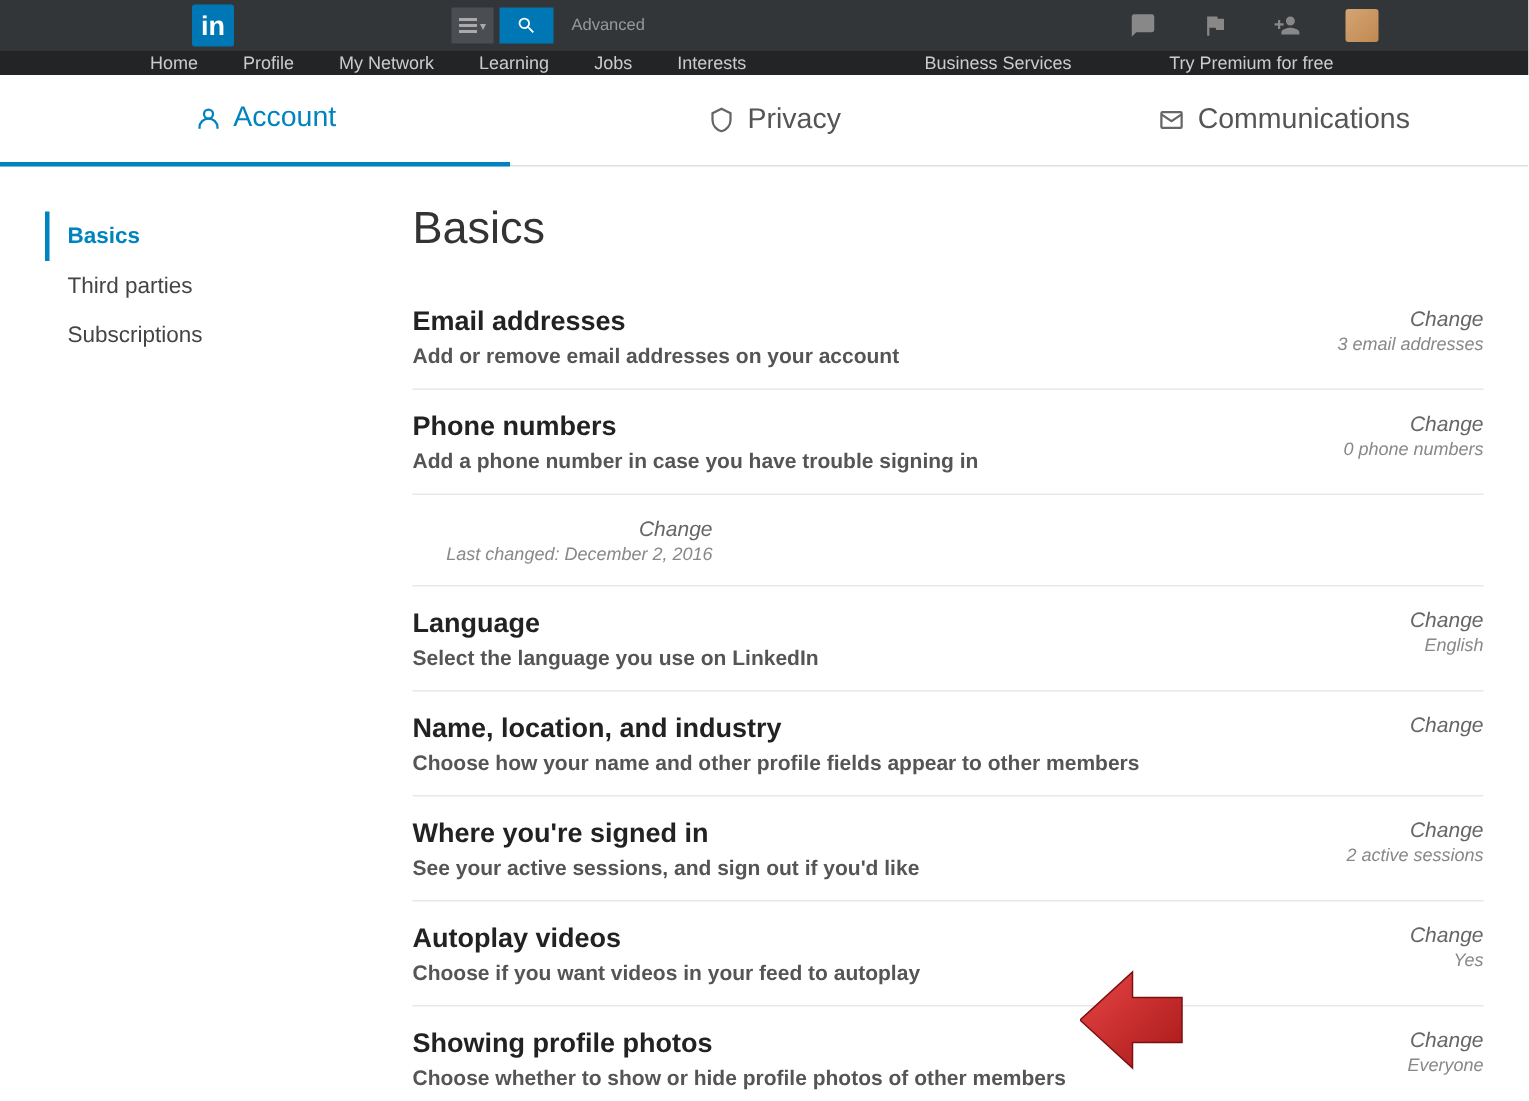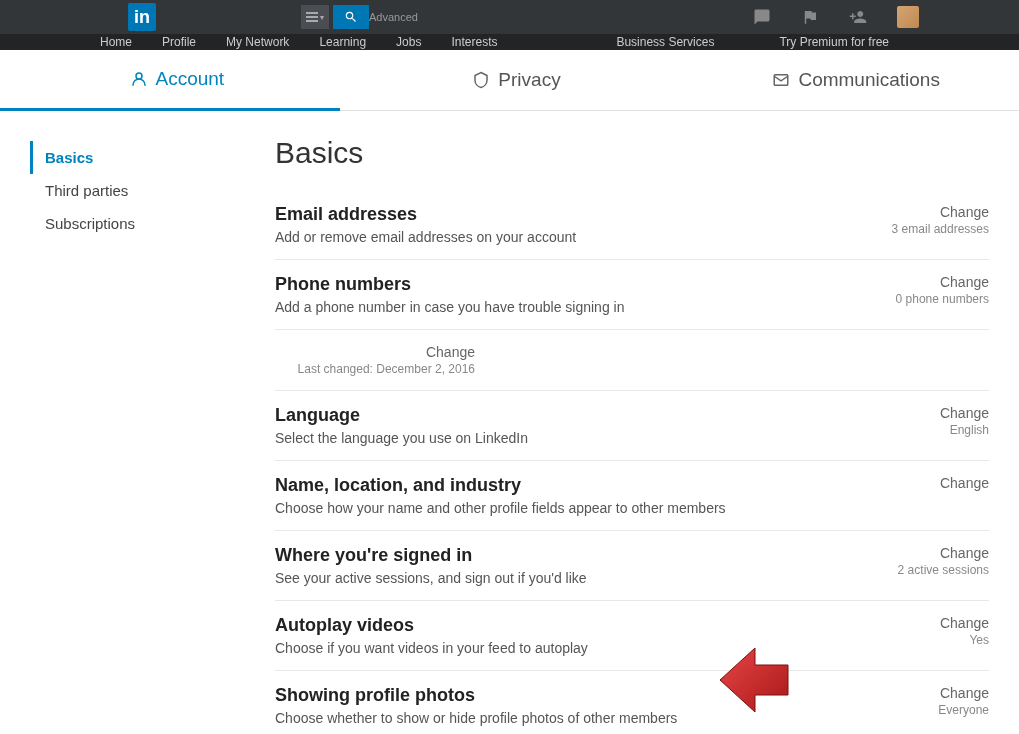--- a/index.html
+++ b/index.html
@@ -8,21 +8,21 @@
 
 .top-header { background: #323639; height: 34px; display: flex; align-items: center; padding: 0 100px; }
 .logo-box { width: 28px; height: 28px; background: #0077b5; color: #fff; font-weight: bold; font-size: 18px; display: flex; align-items: center; justify-content: center; border-radius: 2px; margin-right: 145px; position: relative; margin-left: 28px; }
 .menu-toggle { background: #4a4e52; width: 28px; height: 24px; display: flex; align-items: center; justify-content: center; margin-right: 4px; cursor: pointer; }
 .menu-icon-bars { display: flex; flex-direction: column; gap: 2px; }
 .menu-icon-bars span { width: 12px; height: 2px; background: #aaa; }
 .menu-caret { color: #aaa; font-size: 8px; margin-left: 2px; }
 .search-input { width: 284px; height: 24px; border: none; padding: 0 8px; font-size: 12px; background: #fff; }
 .search-btn { width: 36px; height: 24px; background: #0077b5; border: none; display: flex; align-items: center; justify-content: center; cursor: pointer; }
 .search-icon-svg { width: 14px; height: 14px; fill: #fff; }
-.advanced-link { color: #999; font-size: 11px; cursor: pointer; }
+.advanced-link { color: #999; font-size: 11px; margin-left: 12px; cursor: pointer; }
 .top-right-icons { margin-left: auto; display: flex; gap: 30px; align-items: center; }
 .top-icon { width: 18px; height: 18px; fill: #888; cursor: pointer; }
 .avatar-box { width: 22px; height: 22px; background: linear-gradient(135deg, #d4a574, #c08850); border-radius: 2px; cursor: pointer; }
 
 
 .nav-bar { background: #222426; height: 16px; display: flex; align-items: center; padding: 0 100px; }
 .nav-bar a { color: #ccc; font-size: 12px; text-decoration: none; margin-right: 30px; cursor: pointer; }
 .nav-right { margin-left: auto; display: flex; gap: 35px; }
 
 
@@ -35,22 +35,22 @@
 .main { display: flex; padding: 25px 30px 25px 30px; max-width: 1019px; }
 .sidebar { width: 240px; padding-top: 5px; }
 .sidebar-item { padding: 8px 15px; font-size: 15px; color: #444; cursor: pointer; font-weight: 500; }
 .sidebar-item.active { border-left: 3px solid #0084bf; color: #0084bf; font-weight: 600; padding-left: 12px; }
 .content { flex: 1; padding-left: 5px; }
 .page-title { font-size: 30px; font-weight: 300; color: #333; margin-bottom: 20px; }
 
 .setting-row { display: flex; justify-content: space-between; align-items: flex-start; padding: 14px 0; border-bottom: 1px solid #e8e8e8; cursor: pointer; }
 .setting-left { flex: 1; }
 .setting-title { font-size: 18px; font-weight: 600; color: #222; margin-bottom: 4px; }
-.setting-desc { font-size: 14px; color: #555; }
-.setting-right { text-align: right; min-width: 200px; }
+.setting-desc { font-size: 14px; color: #555; font-weight: bold; }
+.setting-right { text-align: right; min-width: 200px; font-style: italic; }
 .change-link { font-size: 14px; color: #666; }
 .setting-meta { font-size: 12px; color: #888; margin-top: 2px; }
 
 
 .arrow-container { position: absolute; left: 720px; top: 640px; pointer-events: none; }
 .red-arrow { width: 70px; height: 80px; }
 </style>
 </head>
 <body>
 

